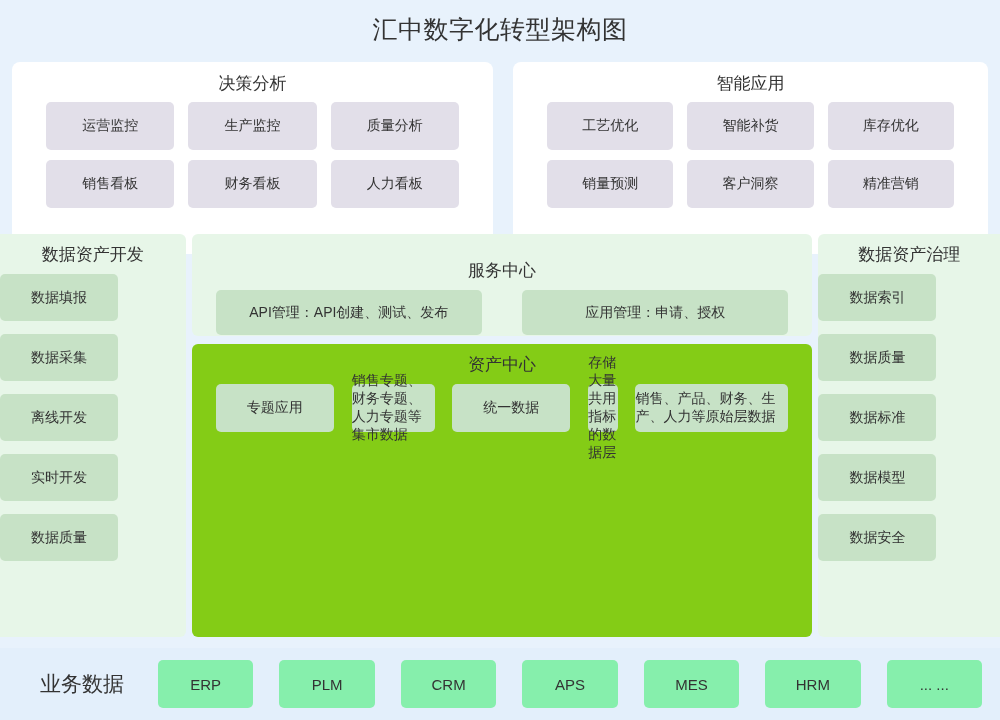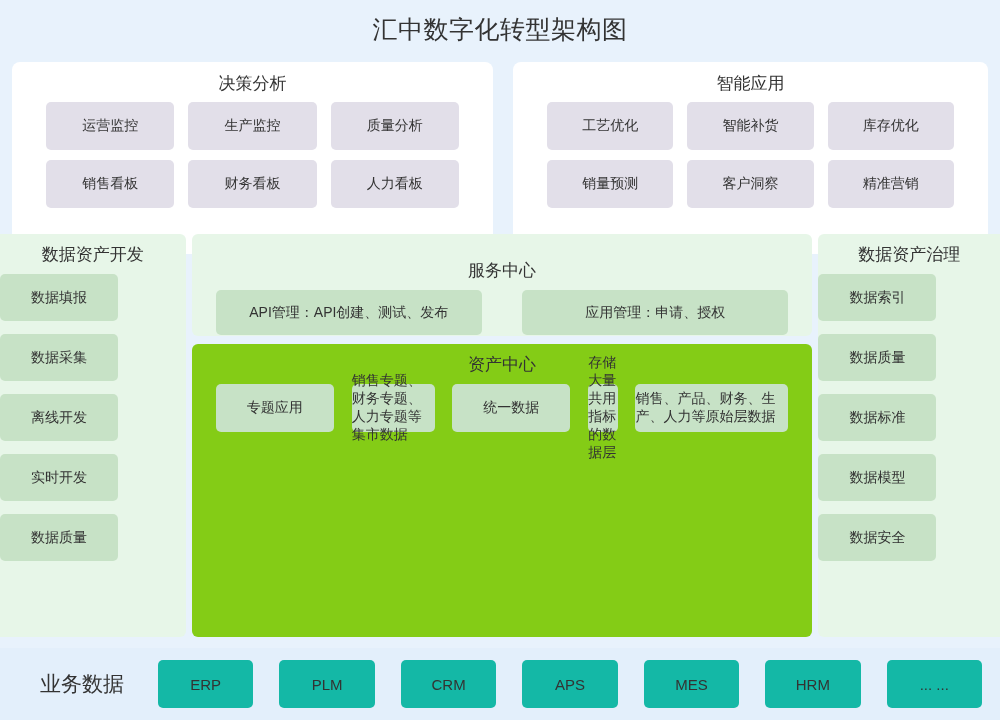--- a/index.html
+++ b/index.html
@@ -209,21 +209,21 @@
     color: #333333;
     white-space: nowrap;
     margin-right: 18px;
   }
   .blue-cards {
     display: flex;
     gap: 26px;
     flex: 1;
   }
   .blue-card {
-    background: #14b8a6;
+    background: #86efac;
     border-radius: 5px;
     height: 48px;
     flex: 1;
     display: flex;
     align-items: center;
     justify-content: center;
     font-size: 15px;
     color: #333333;
     text-align: center;
   }

